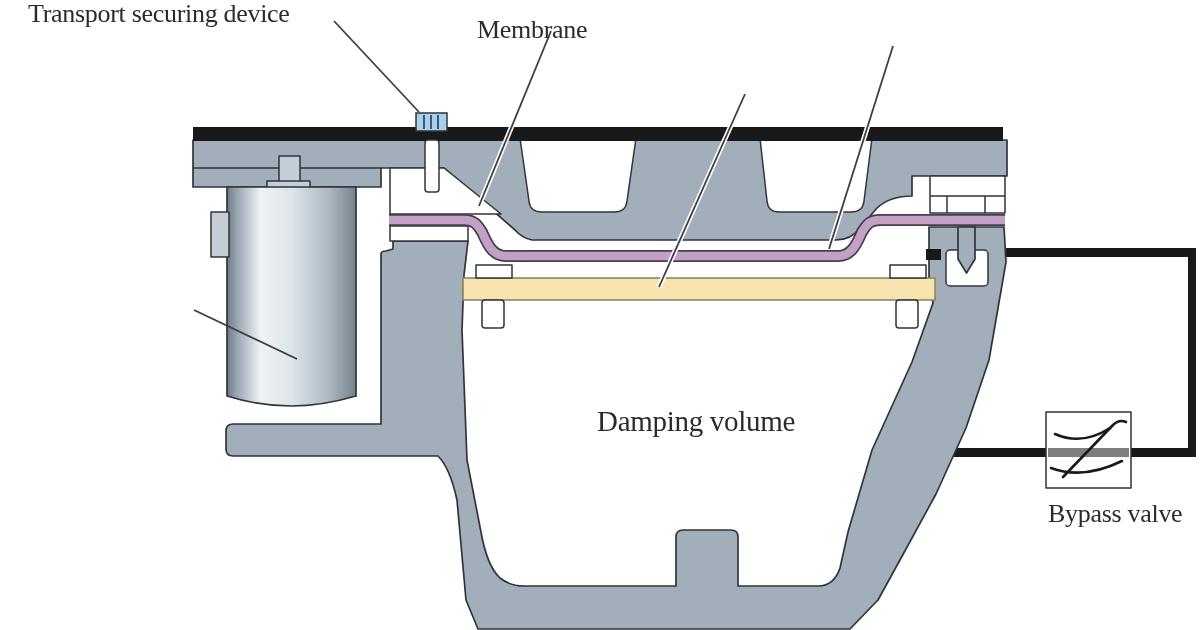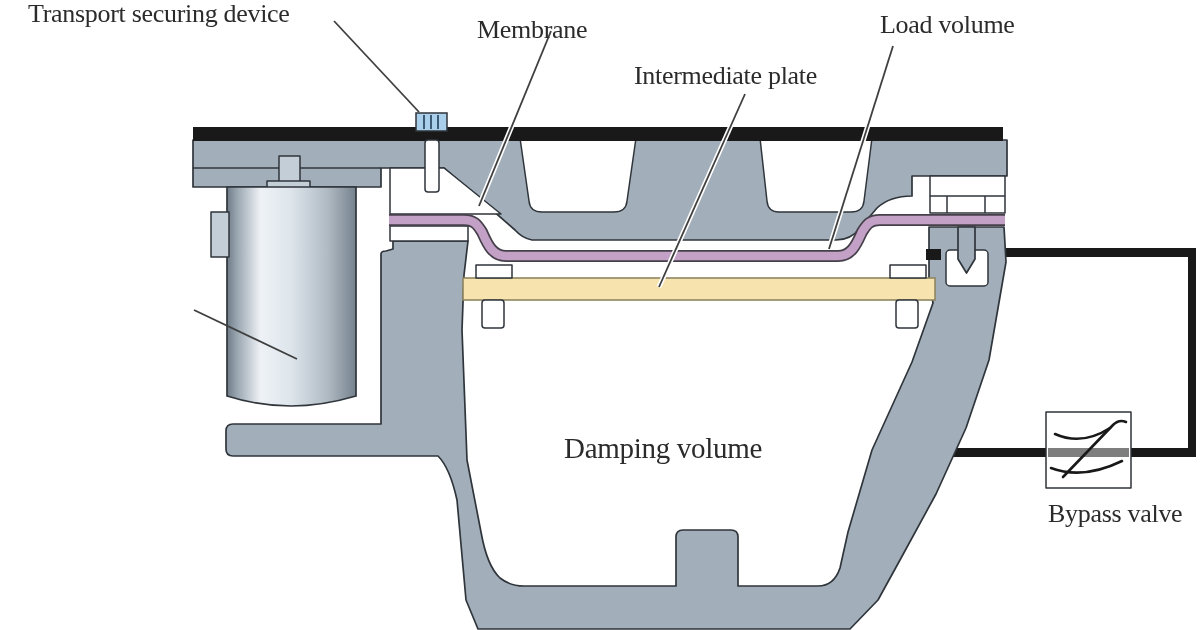--- a/index.html
+++ b/index.html
@@ -132,17 +132,15 @@
       <g>
         <line class="leader-halo" x1="893" y1="46" x2="829" y2="249"></line>
         <line class="leader" x1="893" y1="46" x2="829" y2="249"></line>
       </g>
       <line class="leader" x1="194" y1="310" x2="297" y2="359"></line>
     </g>
   </svg>
 
   <div class="label" style="left:28px;top:0px;">Transport securing device</div>
   <div class="label" style="left:477px;top:16px;">Membrane</div>
-  <div class="label" style="left:880px;top:11px;">Load volume</div>
-  <div class="label" style="left:634px;top:62px;">Intermediate plate</div>
-  <div class="label big" style="left:564px;top:406px;margin-top:27px;">Damping volume</div>
+  <div class="label big" style="left:597px;top:406px;">Damping volume</div>
   <div class="label" style="left:1012px;top:500px;margin-left:36px;">Bypass valve</div>
 </div>
 
 </body></html>

